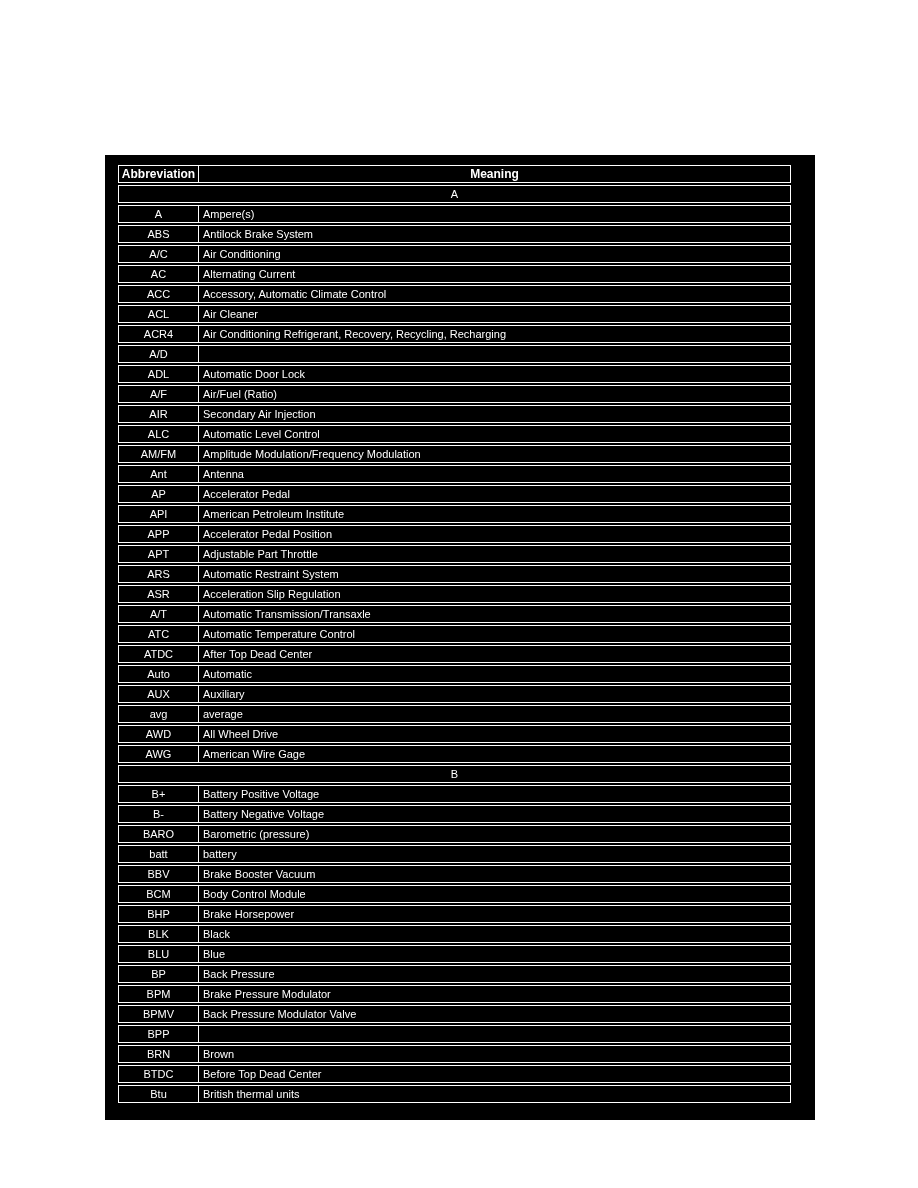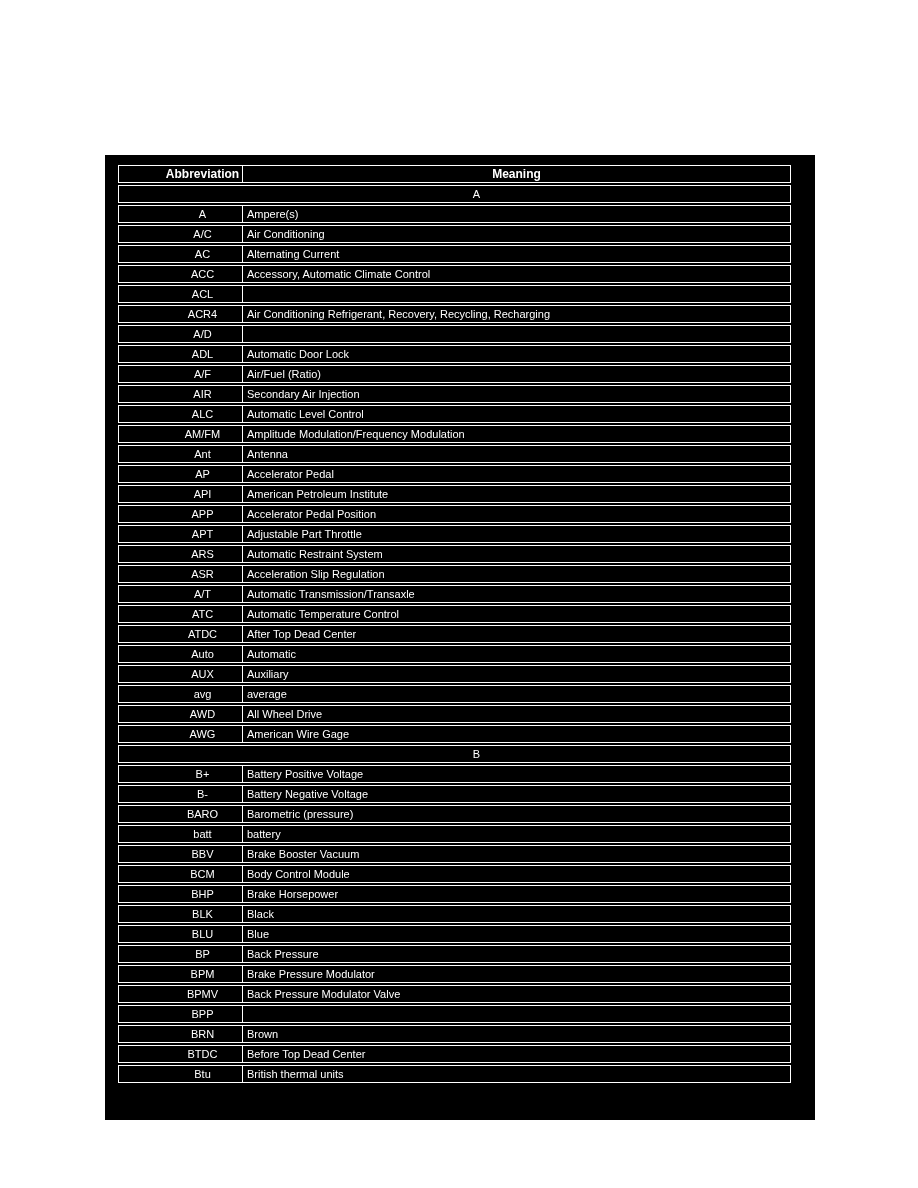--- a/index.html
+++ b/index.html
@@ -31,21 +31,20 @@
   .row {
     display: flex;
     align-items: stretch;
     height: 18px;
     margin-bottom: 2px;
     border: 1px solid #ffffff;
     background: #000000;
     color: #ffffff;
     font-size: 11px;
     line-height: 16px;
-    padding-left: 44px;
   }
   .cell {
     display: flex;
     align-items: center;
     overflow: hidden;
     white-space: nowrap;
   }
   .abbr-cell {
     width: 80px;
     justify-content: center;
@@ -85,33 +84,38 @@
       </div>
 
     <div class="row section-row">
           <div class="cell section-cell">A</div>
         </div>
         <div class="row data-row">
           <div class="cell abbr-cell">A</div>
           <div class="cell meaning-cell">Ampere(s)</div>
         </div>
         <div class="row data-row">
+          <div class="cell abbr-cell">ABS</div>
+          <div class="cell meaning-cell">Antilock Brake System</div>
+        </div>
+        <div class="row data-row">
           <div class="cell abbr-cell">A/C</div>
           <div class="cell meaning-cell">Air Conditioning</div>
         </div>
         <div class="row data-row">
           <div class="cell abbr-cell">AC</div>
           <div class="cell meaning-cell">Alternating Current</div>
         </div>
         <div class="row data-row">
           <div class="cell abbr-cell">ACC</div>
           <div class="cell meaning-cell">Accessory, Automatic Climate Control</div>
         </div>
         <div class="row data-row">
           <div class="cell abbr-cell">ACL</div>
+          <div class="cell meaning-cell">Air Cleaner</div>
         </div>
         <div class="row data-row">
           <div class="cell abbr-cell">ACR4</div>
           <div class="cell meaning-cell">Air Conditioning Refrigerant, Recovery, Recycling, Recharging</div>
         </div>
         <div class="row data-row">
           <div class="cell abbr-cell">A/D</div>
         </div>
         <div class="row data-row">
           <div class="cell abbr-cell">ADL</div>

